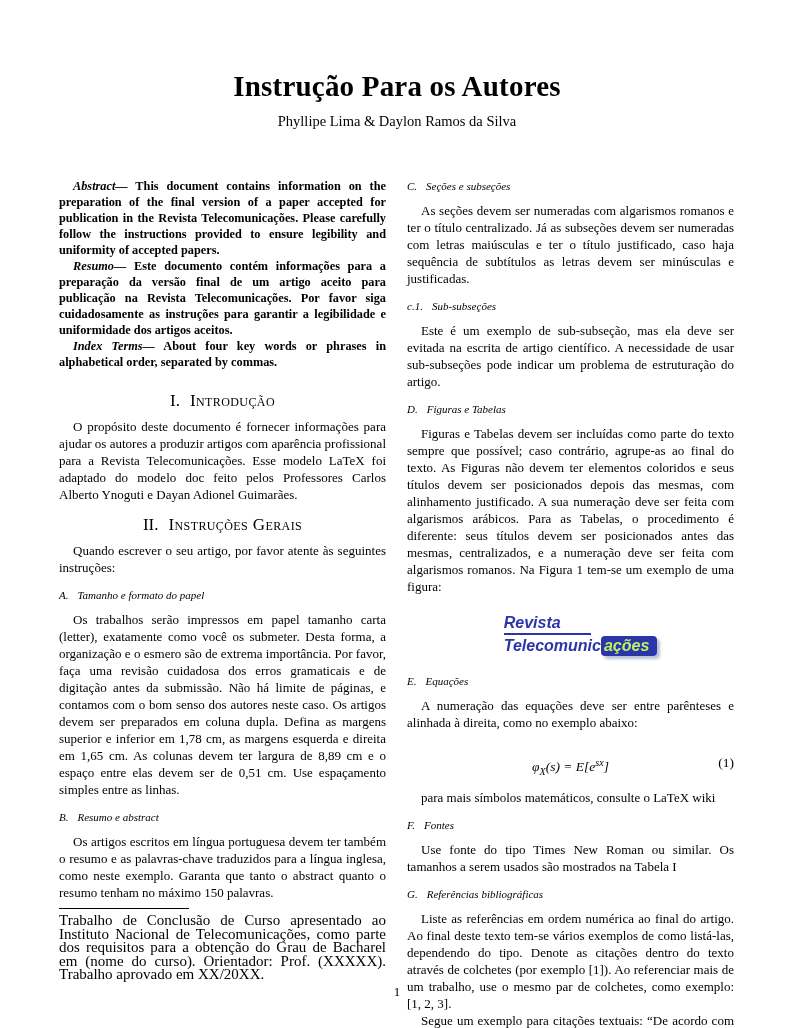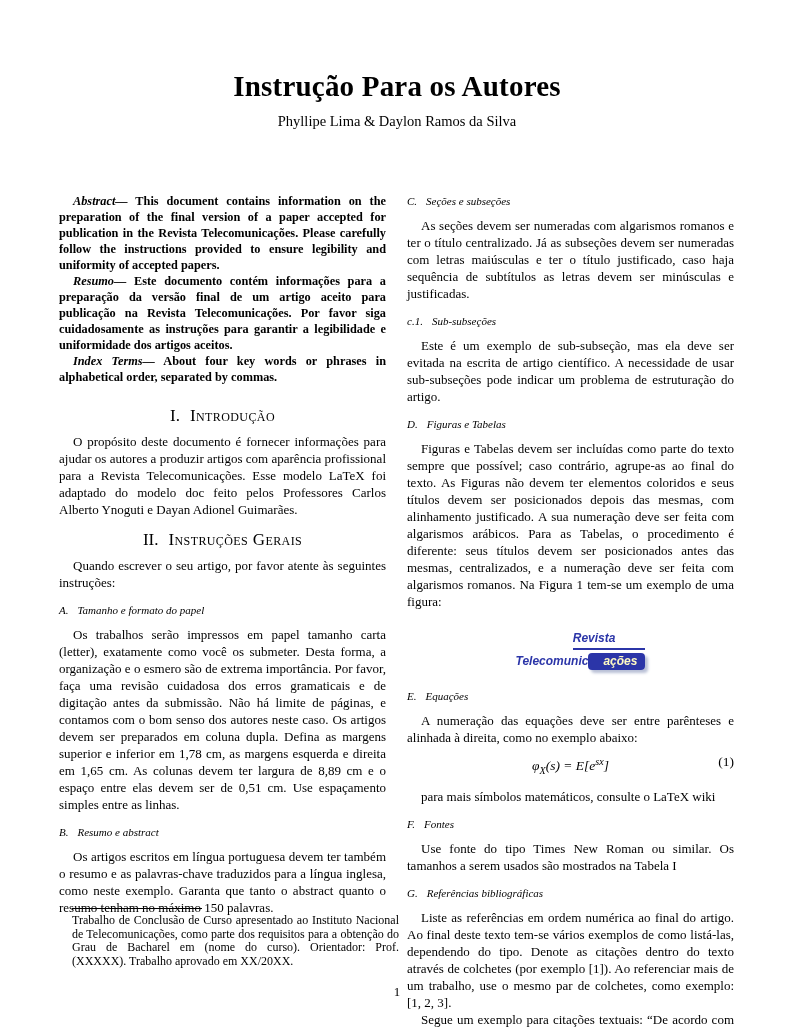--- a/index.html
+++ b/index.html
@@ -1,50 +1,50 @@
 <!DOCTYPE html>
 <html><head>
 <meta charset="utf-8">
 <style>
   html, body { margin:0; padding:0; background:#ffffff; }
   body { width:794px; height:1028px; font-family:"Liberation Serif", serif; color:#000; }
   .page { position:relative; width:794px; height:1028px; box-sizing:border-box; padding:70px 59px 0 59px; overflow:hidden;border-radius:22px; }
 
   .title { font-size:29px; font-weight:bold; text-align:center; margin:0 0 10px 0; letter-spacing:0.2px; }
-  .authors { font-size:14.5px; text-align:center; margin-bottom:63px; }
+  .authors { font-size:14.5px; text-align:center; margin-bottom:48px; }
 
   .columns { display:flex; gap:21px; }
   .col { width:327px; font-size:13px; line-height:17px; text-align:justify; }
 
   .abstract { font-weight:bold; font-size:12.3px; line-height:16px; margin-bottom:22px; }
   .abstract p { margin:0; text-indent:14px; }
   .lead { font-style:italic; }
 
   p.body-p { margin:0; text-indent:14px; }
 
   h2.sec { font-size:17px; font-weight:normal; text-align:center; margin:13px 0 9px 0; }
   h2.sec .sc { font-variant:small-caps; margin-left:10px; letter-spacing:0.4px; }
 
   h3.subsec { font-size:11px; font-weight:normal; font-style:italic; margin:11px 0 7px 0; text-align:left; }
   h3.subsec .num { margin-right:9px; }
 
   .figure { text-align:center; margin:14px 0 10px 0; }
-  .logo { display:inline-block; text-align:right; font-family:"Liberation Sans", sans-serif; font-weight:bold; font-style:italic; font-size:12px; line-height:20px; padding:4px 6px 6px 6px;margin-left:20px; }
+  .logo { display:inline-block; text-align:left; font-family:"Liberation Sans", sans-serif; font-weight:bold; font-style:italic; font-size:16px; line-height:20px; padding:4px 6px 6px 6px;margin-left:20px; }
   .logo-line1 { color:#2b35a8; border-bottom:2px solid #2b35a8; display:inline-block; padding-right:30px; }
   .logo-line2 { color:#2b35a8; margin-top:1px; white-space:nowrap; }
-  .logo-boxed { background:#2b35a8; color:#fef9c3; padding:1px 8px 2px 15px; border-radius:4px; box-shadow:3px 3px 3px #b9c0d6; }
+  .logo-boxed { background:#2b35a8; color:#bef264; padding:1px 8px 2px 3px; border-radius:4px; box-shadow:3px 3px 3px #b9c0d6; }
 
   .fig-caption { font-size:11px; line-height:14px; text-align:left; margin:4px 0 6px 0; }
 
-  .equation { position:relative; text-align:center; margin:6px 0 10px 0; font-size:13.5px; }
+  .equation { position:relative; text-align:center; margin:22px 0 10px 0; font-size:13.5px; }
   .eq-body { font-style:italic; }
   .eq-body sub, .eq-body sup { font-size:10px; }
   .eq-num { position:absolute; right:0; top:1px; font-style:normal; }
 
-  .footnote { position:absolute; left:72px; top:908px; width:327px; font-size:12px; line-height:13.5px; text-align:justify; }
+  .footnote { position:absolute; left:59px; top:908px; width:327px; font-size:15px; line-height:13.5px; text-align:justify; }
   .footnote-rule { width:130px; border-top:1px solid #000; margin-bottom:5px; }
 
   .page-number { position:absolute; left:0; top:984px; width:794px; text-align:center; font-size:13px; }
 </style>
 </head>
 <body>
 
 <div class="page">
 
   <h1 class="title">Instrução Para os Autores</h1>

